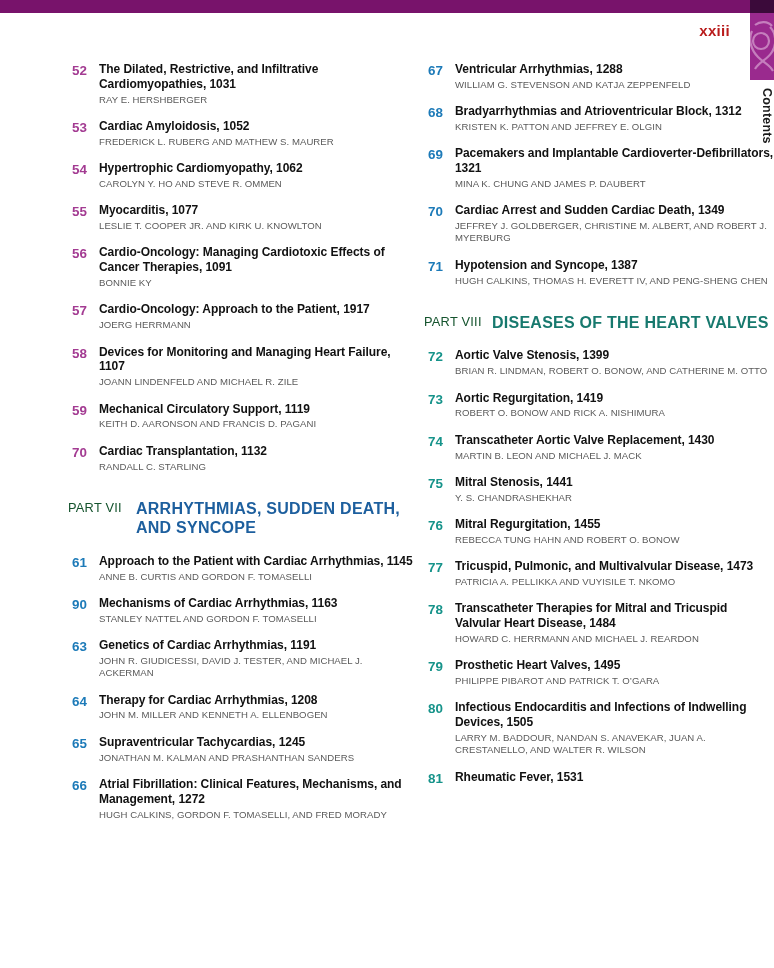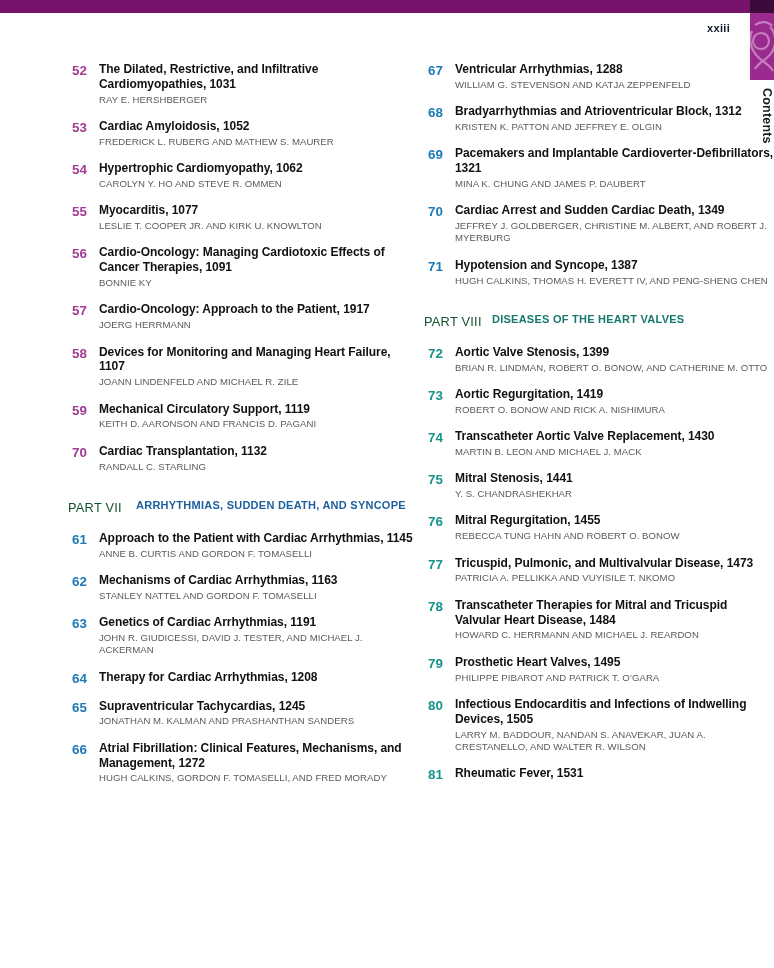--- a/index.html
+++ b/index.html
@@ -66,23 +66,23 @@
     box-sizing: border-box;
   }
 
   
   #folio {
     position: absolute;
     top: 22px;
     left: 0;
     width: 730px;
     text-align: right;
-    font-size: 11px;
+    font-size: 15px;
     font-weight: 700;
-    color: #0f172a;
+    color: #b91c1c;
     letter-spacing: .3px;
   }
 
   
   #columns {
     position: absolute;
     top: 62px;
     left: 0;
     width: 750px;
     height: 900px;
@@ -106,21 +106,21 @@
     flex: 0 0 auto;
     width: 68px;
     font-size: 12.8px;
     font-weight: 400;
     color: #14532d;
     letter-spacing: .25px;
     padding-top: 1px;
   }
   .part-title {
     flex: 1 1 auto;
-    font-size: 11px;
+    font-size: 16px;
     font-weight: 700;
     letter-spacing: .25px;
     line-height: 1.22;
   }
   .part-title.blue  { color: #1d5f9e; }
   .part-title.teal  { color: #17796e; }
 
   
   .entry {
     display: flex;
@@ -247,37 +247,38 @@
         <div class="part-title blue">ARRHYTHMIAS, SUDDEN DEATH, AND SYNCOPE</div>
       </div>
       <div class="entry">
         <div class="entry-num blue">61</div>
         <div class="entry-body">
           <div class="entry-title">Approach to the Patient with Cardiac Arrhythmias, 1145</div>
           <div class="entry-authors">Anne B. Curtis and Gordon F. Tomaselli</div>
         </div>
       </div>
       <div class="entry">
-        <div class="entry-num blue">62</div>
+        <div class="entry-num blue">90</div>
         <div class="entry-body">
           <div class="entry-title">Mechanisms of Cardiac Arrhythmias, 1163</div>
           <div class="entry-authors">Stanley Nattel and Gordon F. Tomaselli</div>
         </div>
       </div>
       <div class="entry">
         <div class="entry-num blue">63</div>
         <div class="entry-body">
           <div class="entry-title">Genetics of Cardiac Arrhythmias, 1191</div>
           <div class="entry-authors">John R. Giudicessi, David J. Tester, and Michael J. Ackerman</div>
         </div>
       </div>
       <div class="entry">
         <div class="entry-num blue">64</div>
         <div class="entry-body">
           <div class="entry-title">Therapy for Cardiac Arrhythmias, 1208</div>
+          <div class="entry-authors">John M. Miller and Kenneth A. Ellenbogen</div>
         </div>
       </div>
       <div class="entry">
         <div class="entry-num blue">65</div>
         <div class="entry-body">
           <div class="entry-title">Supraventricular Tachycardias, 1245</div>
           <div class="entry-authors">Jonathan M. Kalman and Prashanthan Sanders</div>
         </div>
       </div>
       <div class="entry">

